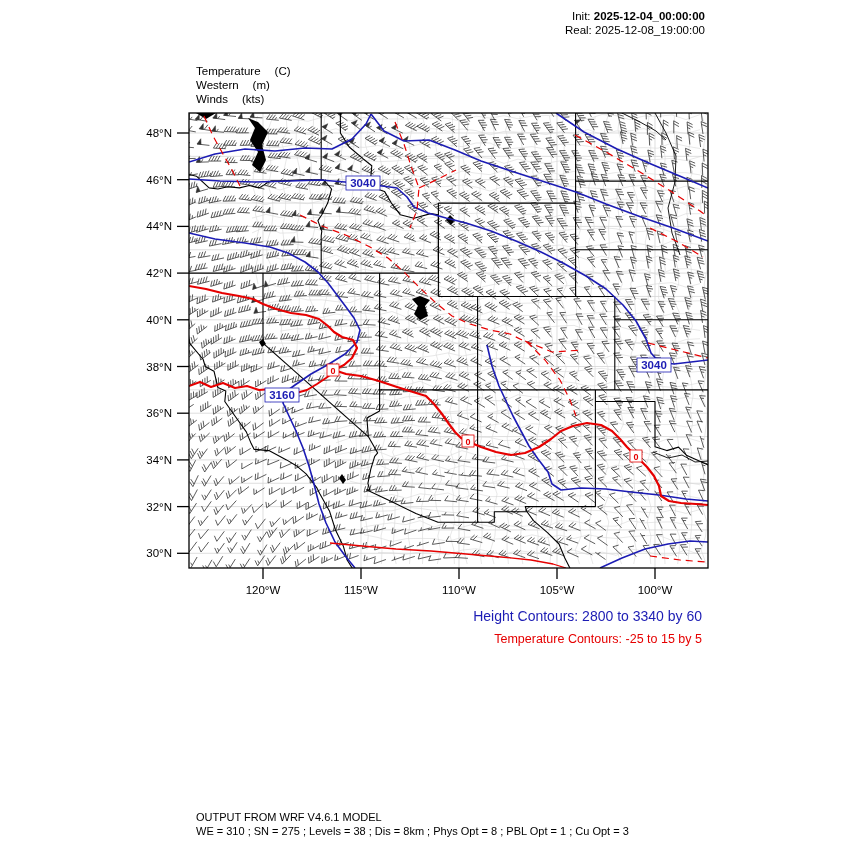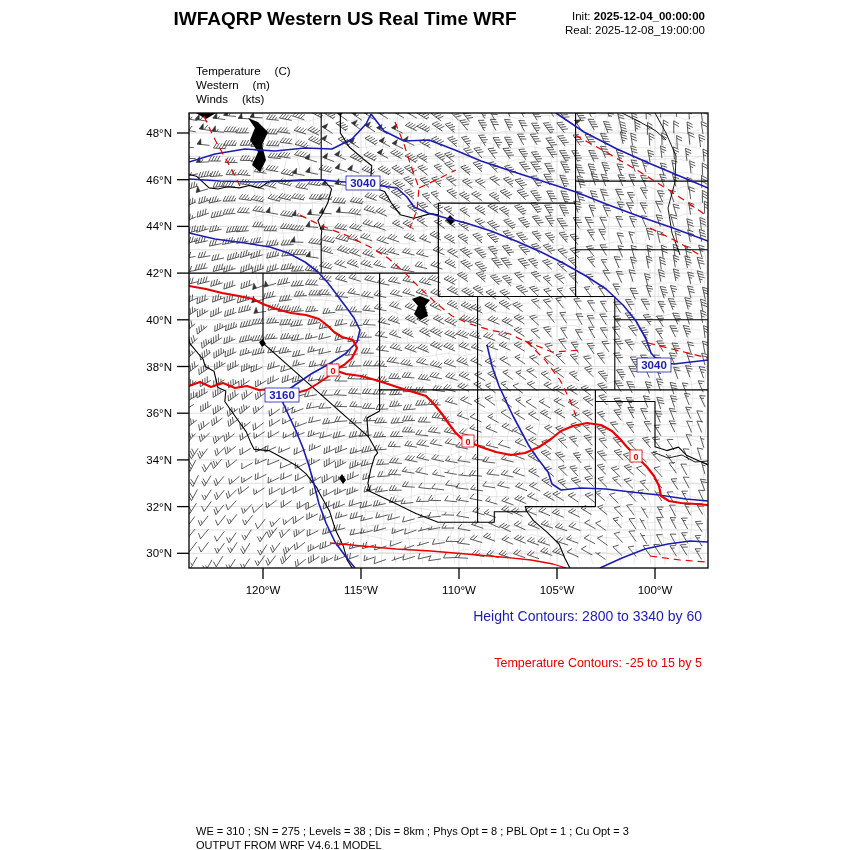--- a/index.html
+++ b/index.html
@@ -9,30 +9,29 @@
          font-size:19px;font-weight:bold;white-space:nowrap;}
   .stamp{position:absolute;right:145px;top:9px;text-align:right;font-size:11.5px;line-height:14px;margin-left:40px;}
   .stamp .lab{font-weight:normal;}
   .stamp .val{font-weight:bold;}
   .stamp .val2{font-weight:normal;}
   .legend{position:absolute;left:196px;top:64px;font-size:11.5px;line-height:14px;}
   .legend .unit{margin-left:14px;}
   .legend .row{white-space:nowrap;}
   #map-svg{position:absolute;left:0;top:0;}
   .note-blue{position:absolute;right:148px;top:608px;font-size:14px;color:#1c1cb4;white-space:nowrap;}
-  .note-red{position:absolute;right:148px;top:632px;font-size:12.5px;color:#e60000;white-space:nowrap;margin-top:24px;}
-  .f1{position:absolute;left:196px;top:839px;font-size:11px;}
+  .note-red{position:absolute;right:148px;top:632px;font-size:12.5px;color:#e60000;white-space:nowrap;}
+  .f1{position:absolute;left:196px;top:811px;font-size:11px;}
   .f2{position:absolute;left:196px;top:825px;font-size:11px;}
 </style>
 </head>
 <body>
 
 <div class="page">
 
-  <div class="title">IWFAQRP Western US Real Time WRF</div>
 
   <div class="stamp">
     <div><span class="lab">Init:</span> <span class="val">2025-12-04_00:00:00</span></div>
     <div><span class="lab">Real:</span> <span class="val2">2025-12-08_19:00:00</span></div>
   </div>
 
   <div class="legend">
     <div class="row"><span>Temperature</span><span class="unit">(C)</span></div>
     <div class="row"><span>Western</span><span class="unit">(m)</span></div>
     <div class="row"><span>Winds</span><span class="unit">(kts)</span></div>

